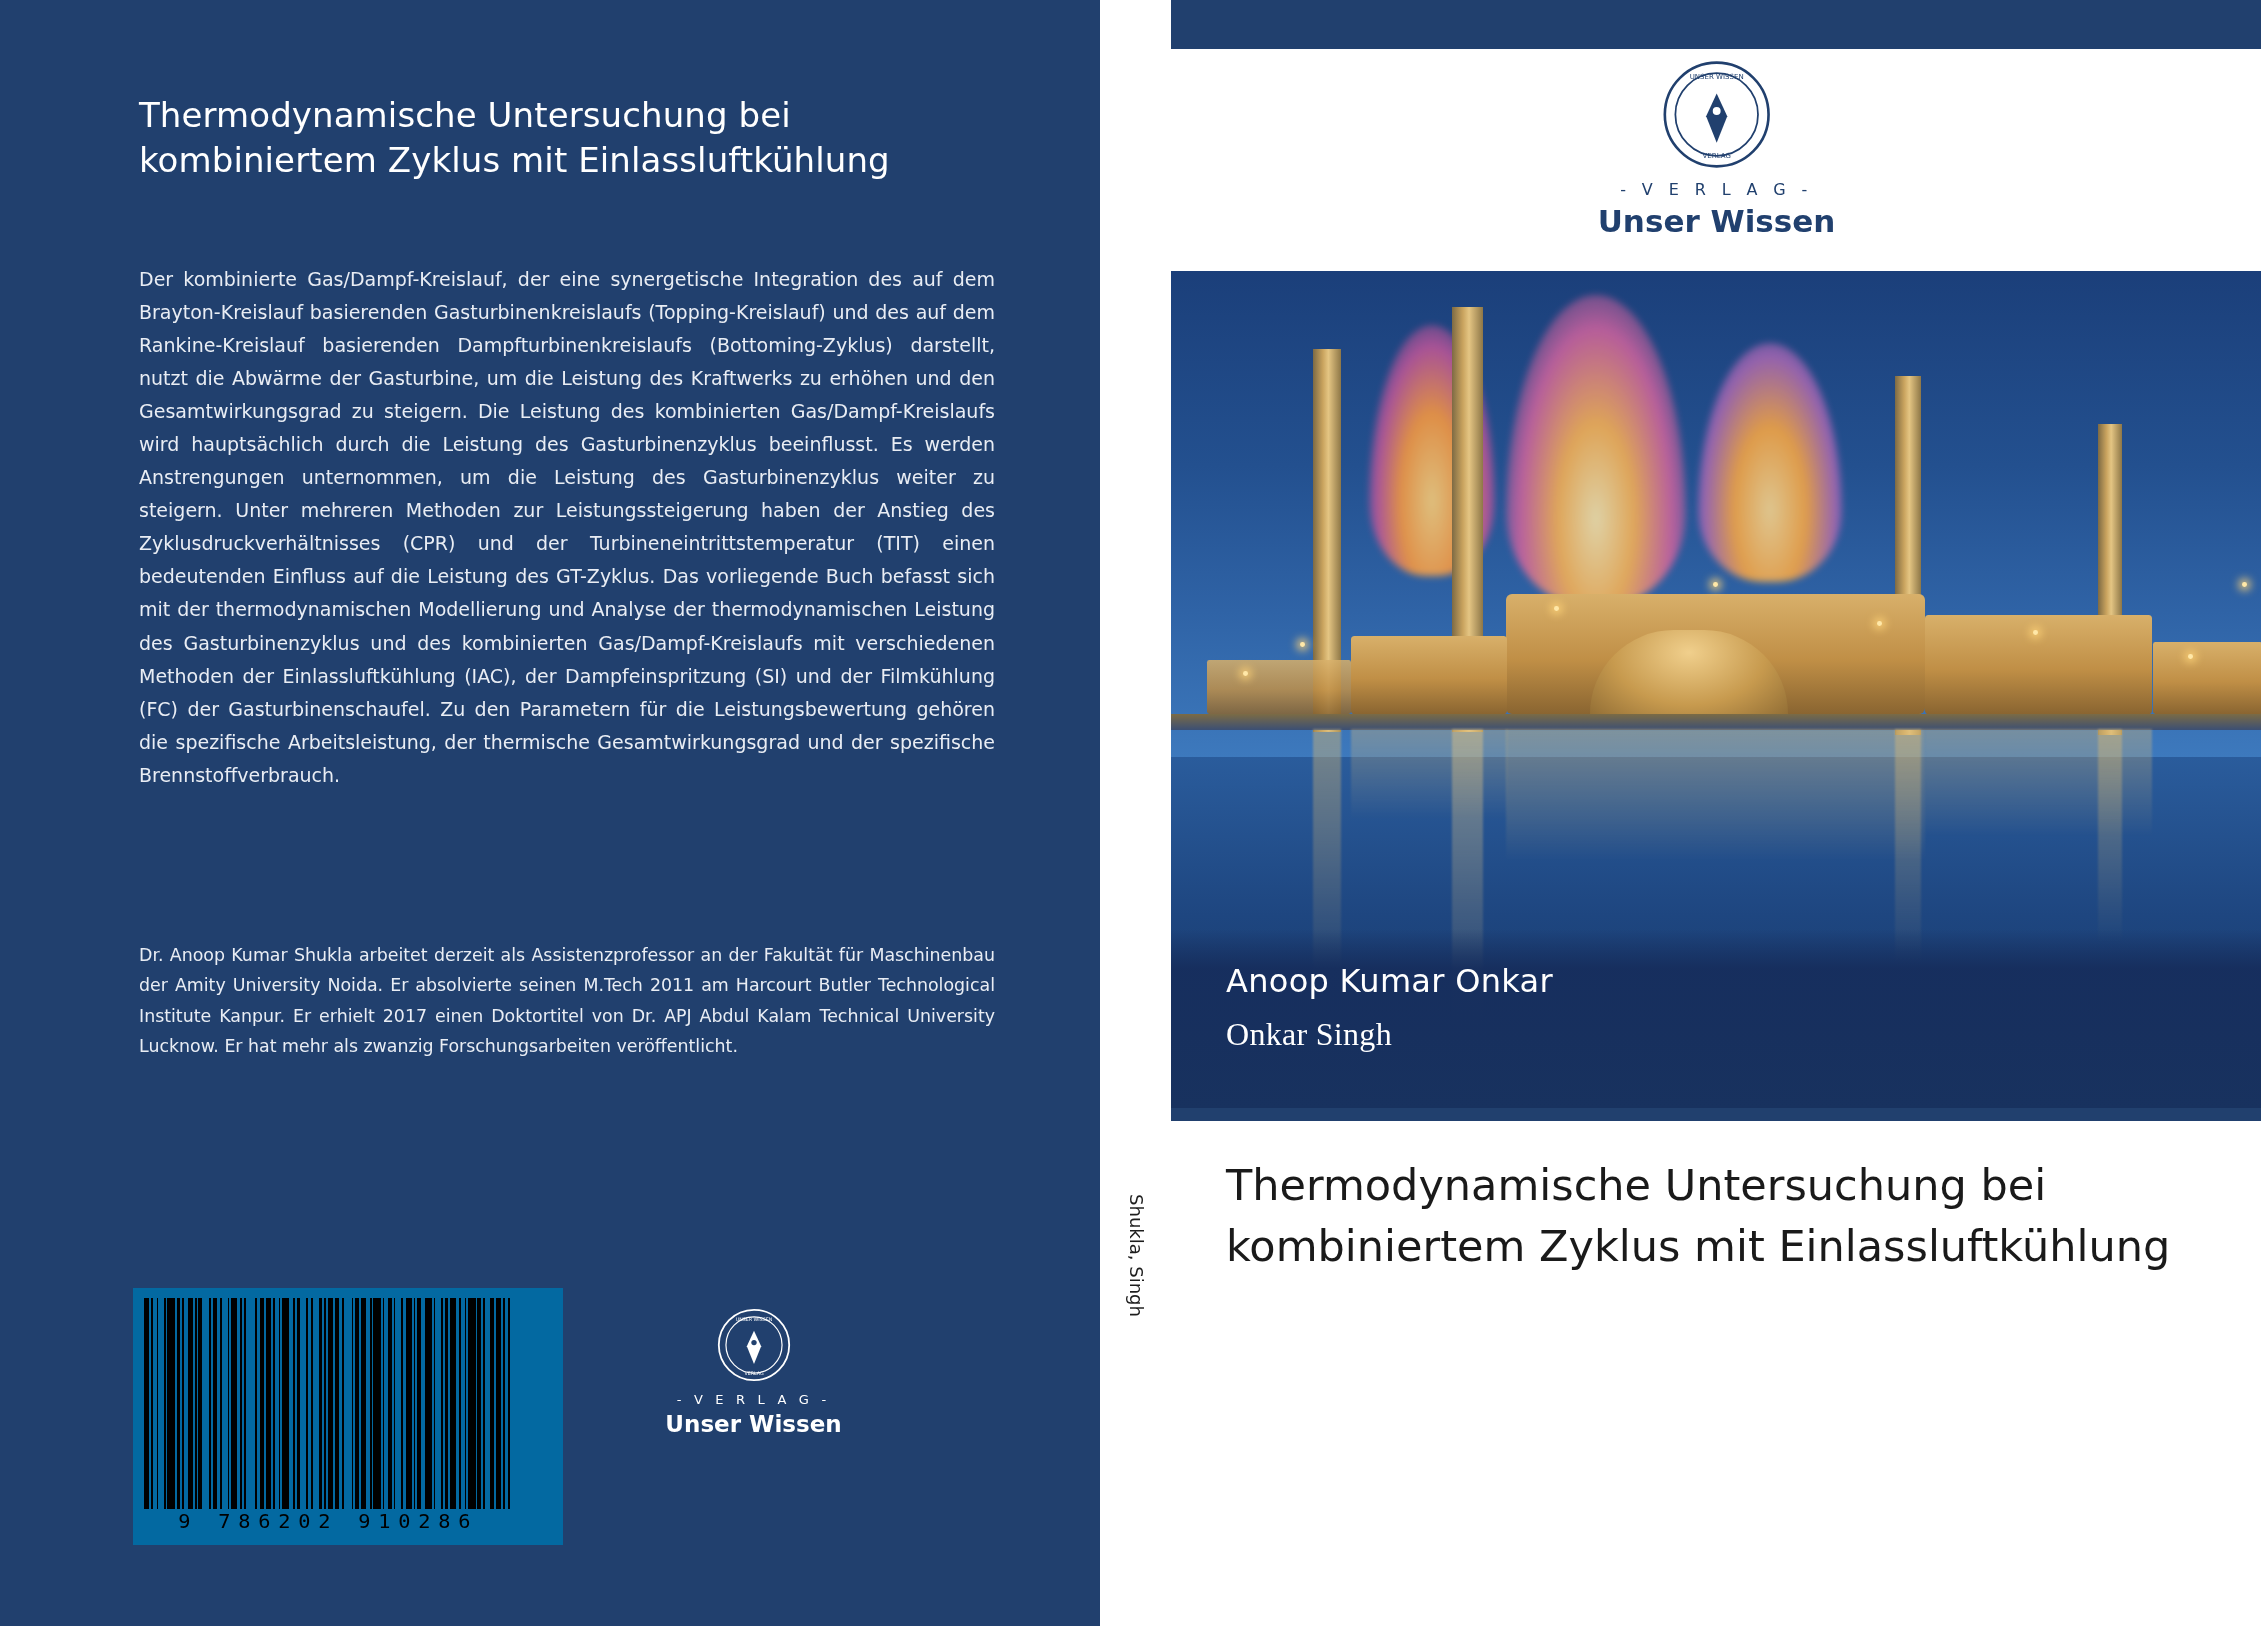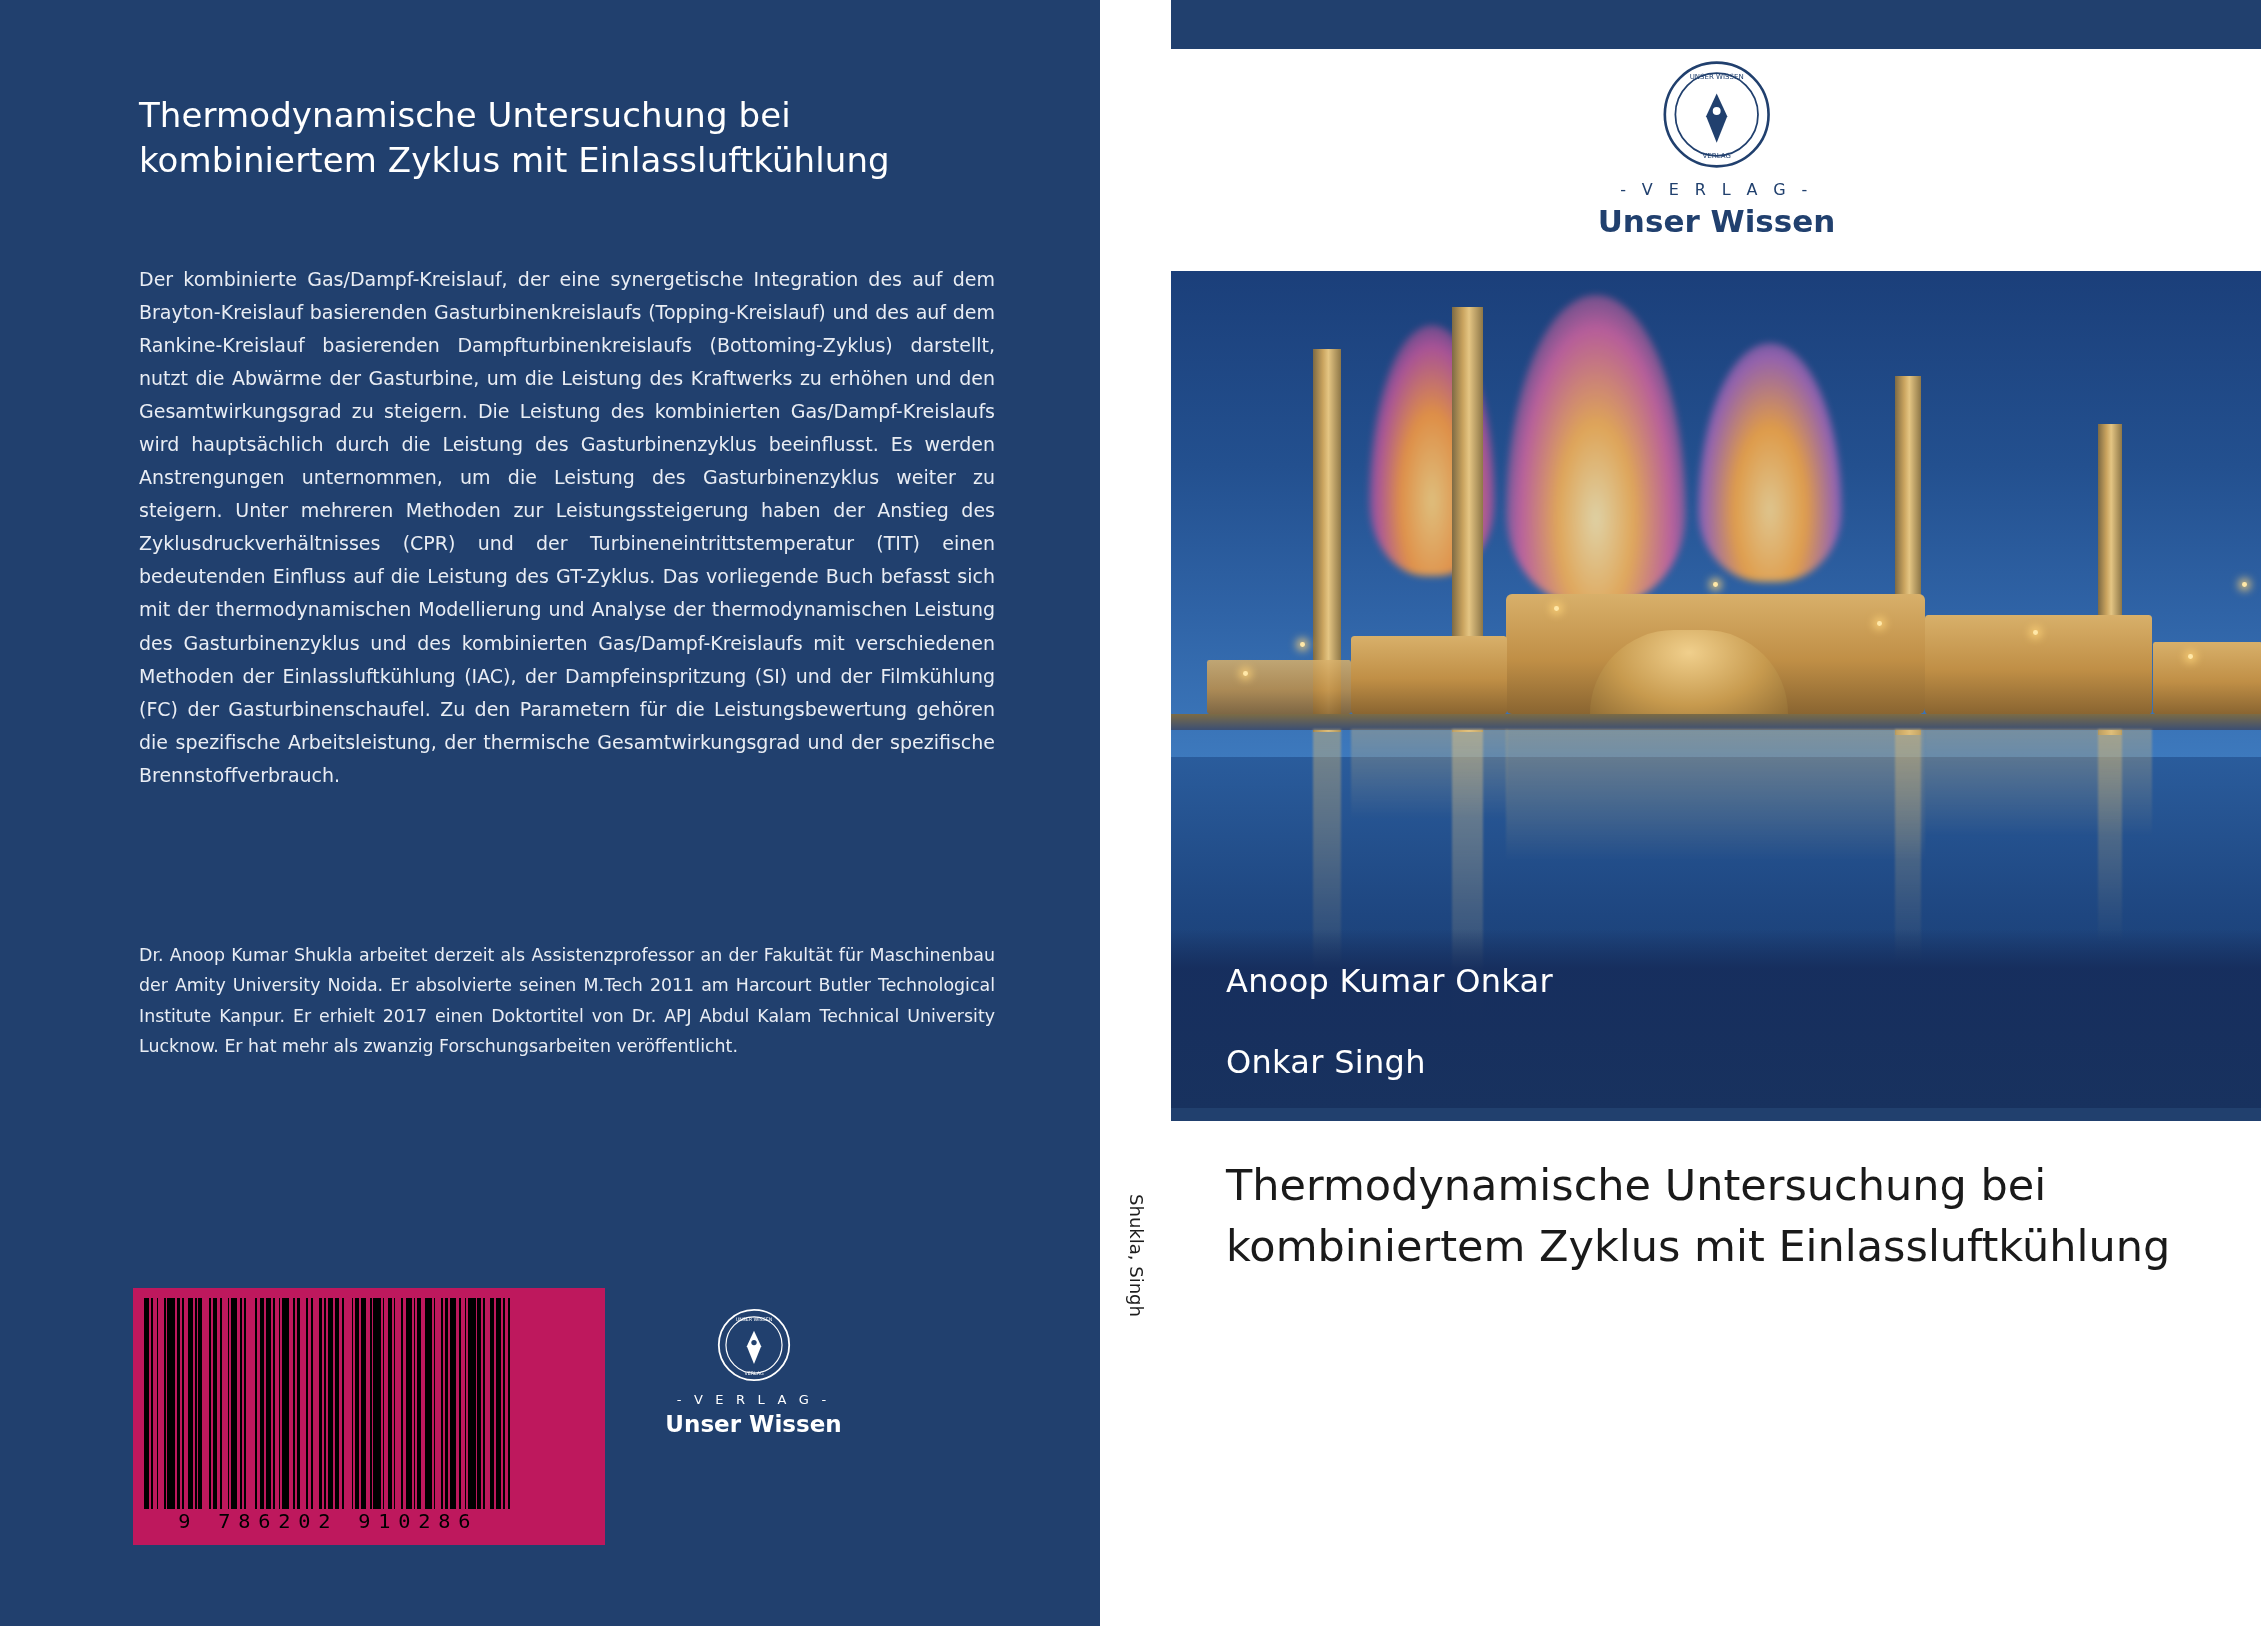--- a/index.html
+++ b/index.html
@@ -61,23 +61,23 @@
     font-size: 17.4px;
     line-height: 1.75;
     text-align: justify;
   }
 
   
   .barcode-box {
     position: absolute;
     left: 133px;
     top: 1288px;
-    width: 472px;
+    width: 430px;
     height: 257px;
-    background: #be185d;
+    background: #0369a1;
     padding: 0;
     box-sizing: border-box;
   }
   .barcode-bars {
     position: absolute;
     left: 10.8px;
     top: 9.6px;
     width: 369px;
     height: 211px;
     display: flex;
@@ -216,21 +216,21 @@
     background: linear-gradient(180deg, rgba(22,45,92,0.0) 0%, rgba(22,45,92,0.92) 22%, #18325f 100%);
   }
   .author-name {
     position: absolute;
     left: 55px;
     color: #ffffff;
     font-size: 32px;
     letter-spacing: 0.3px;
   }
   .author-1 { top: 962px; }
-  .author-2 { top: 1043px; }
+  .author-2 { top: 1016px; font-family: Liberation Serif, serif; }
 
   .front-bottom-line {
     position: absolute;
     left: 0;
     top: 1108px;
     width: 1091px;
     height: 13px;
     background: #21406e;
   }
   .front-title {

